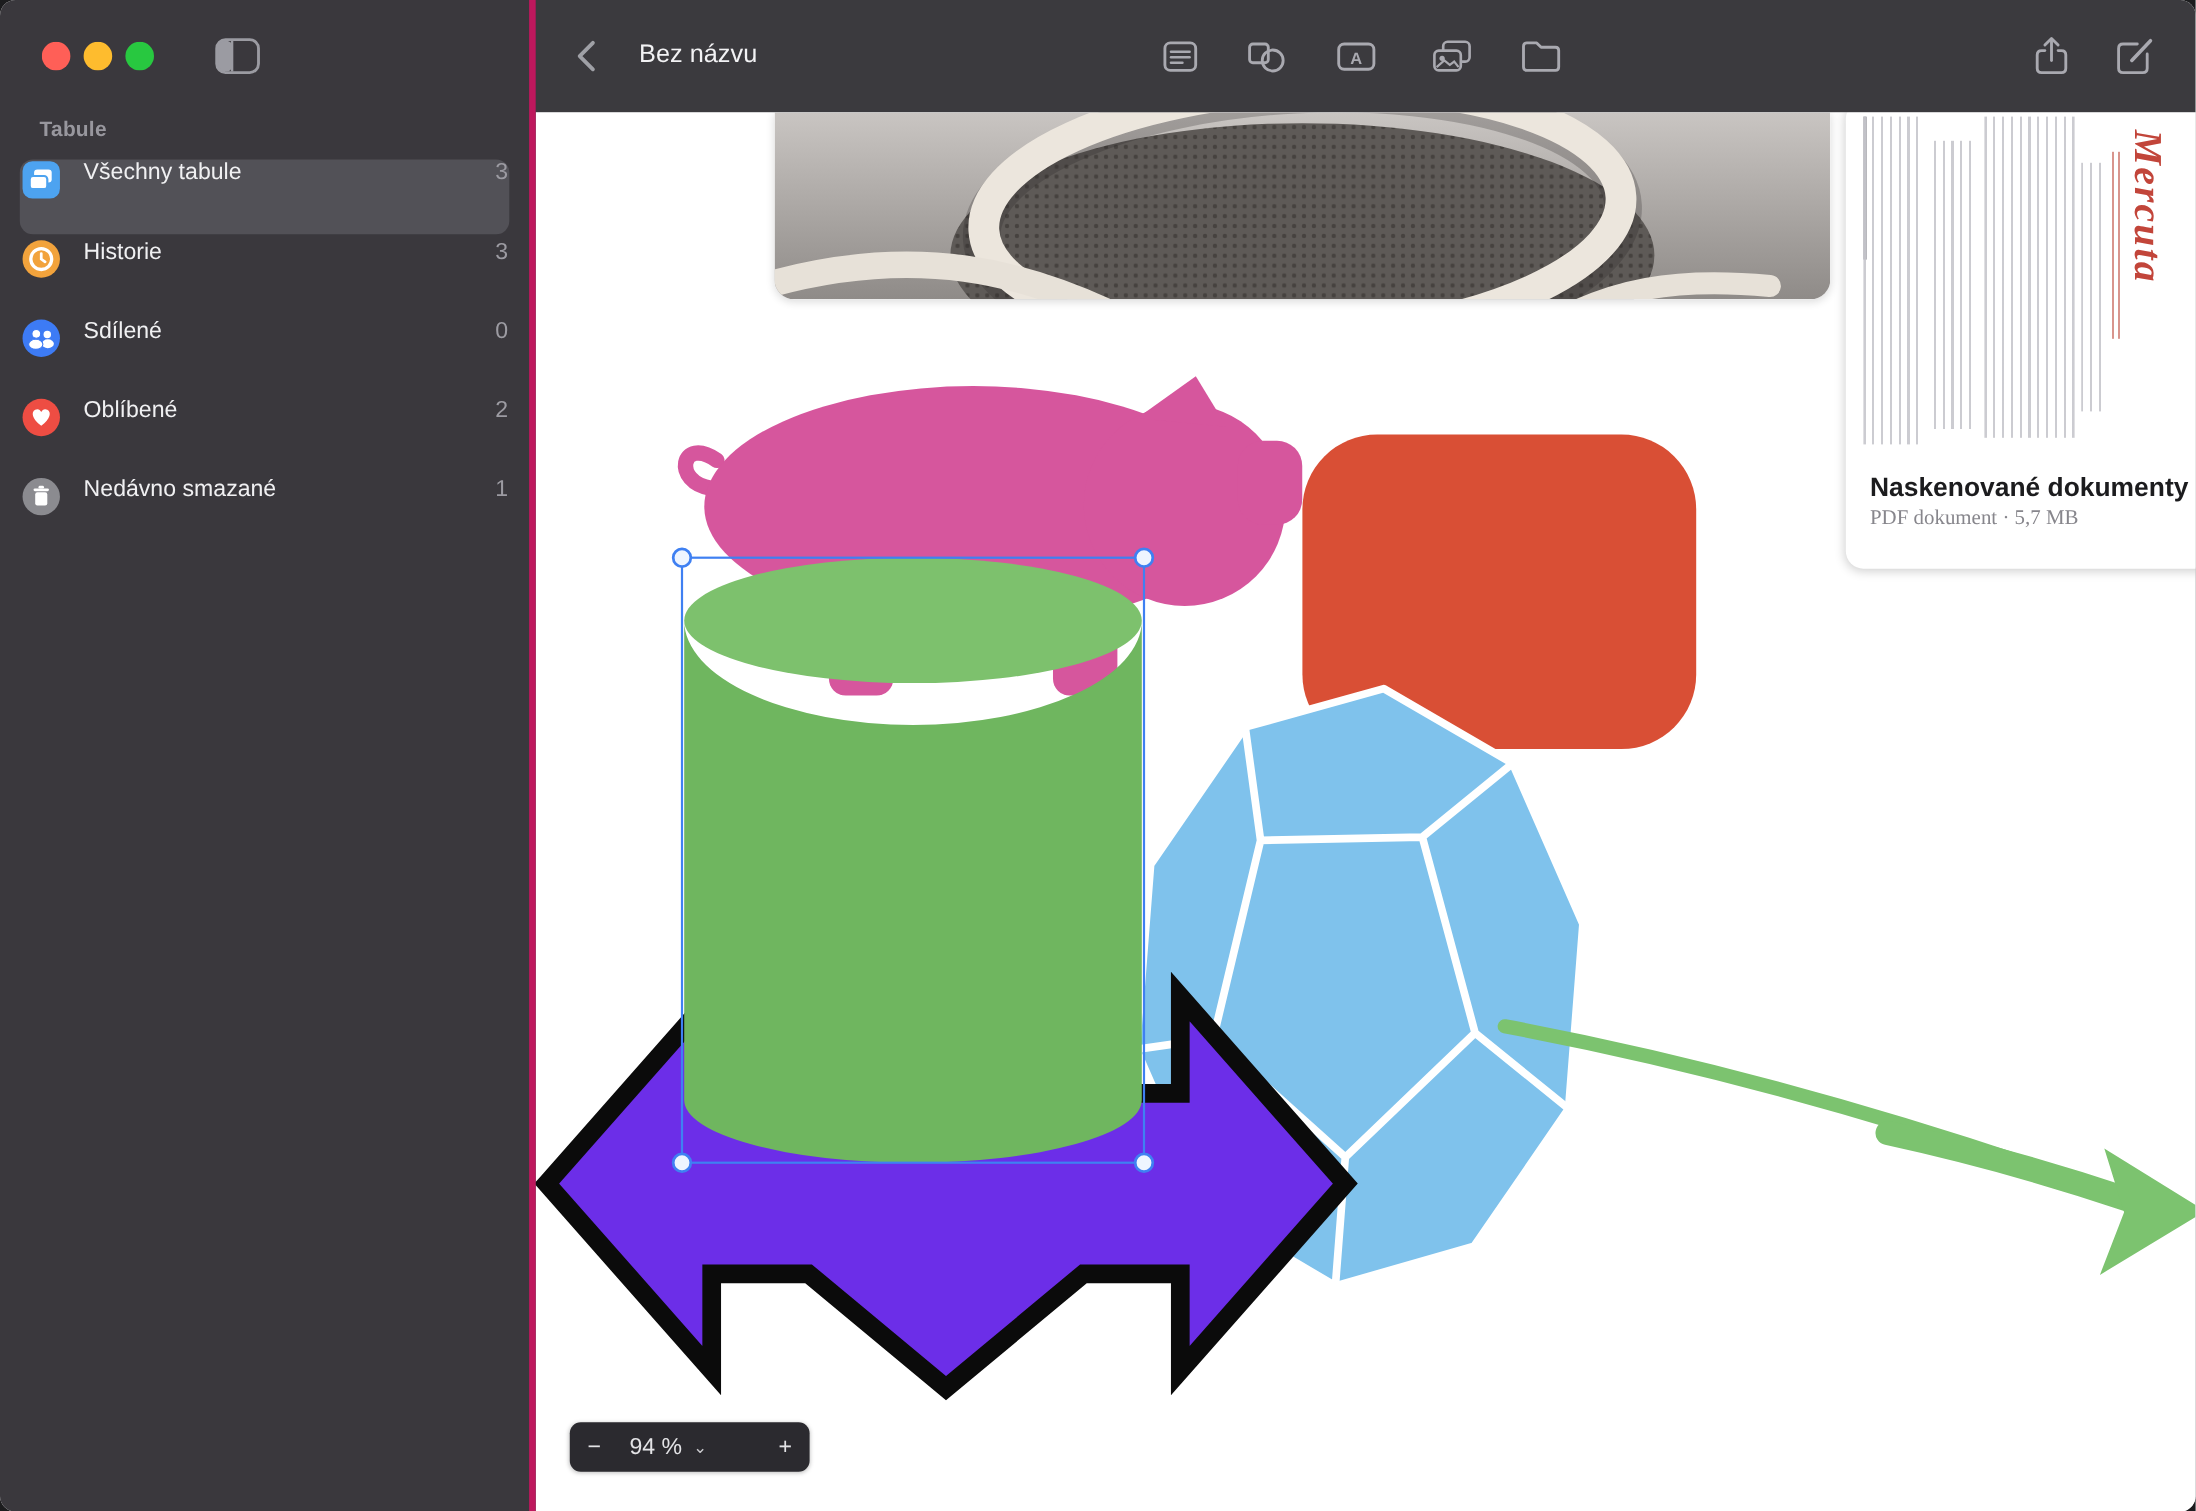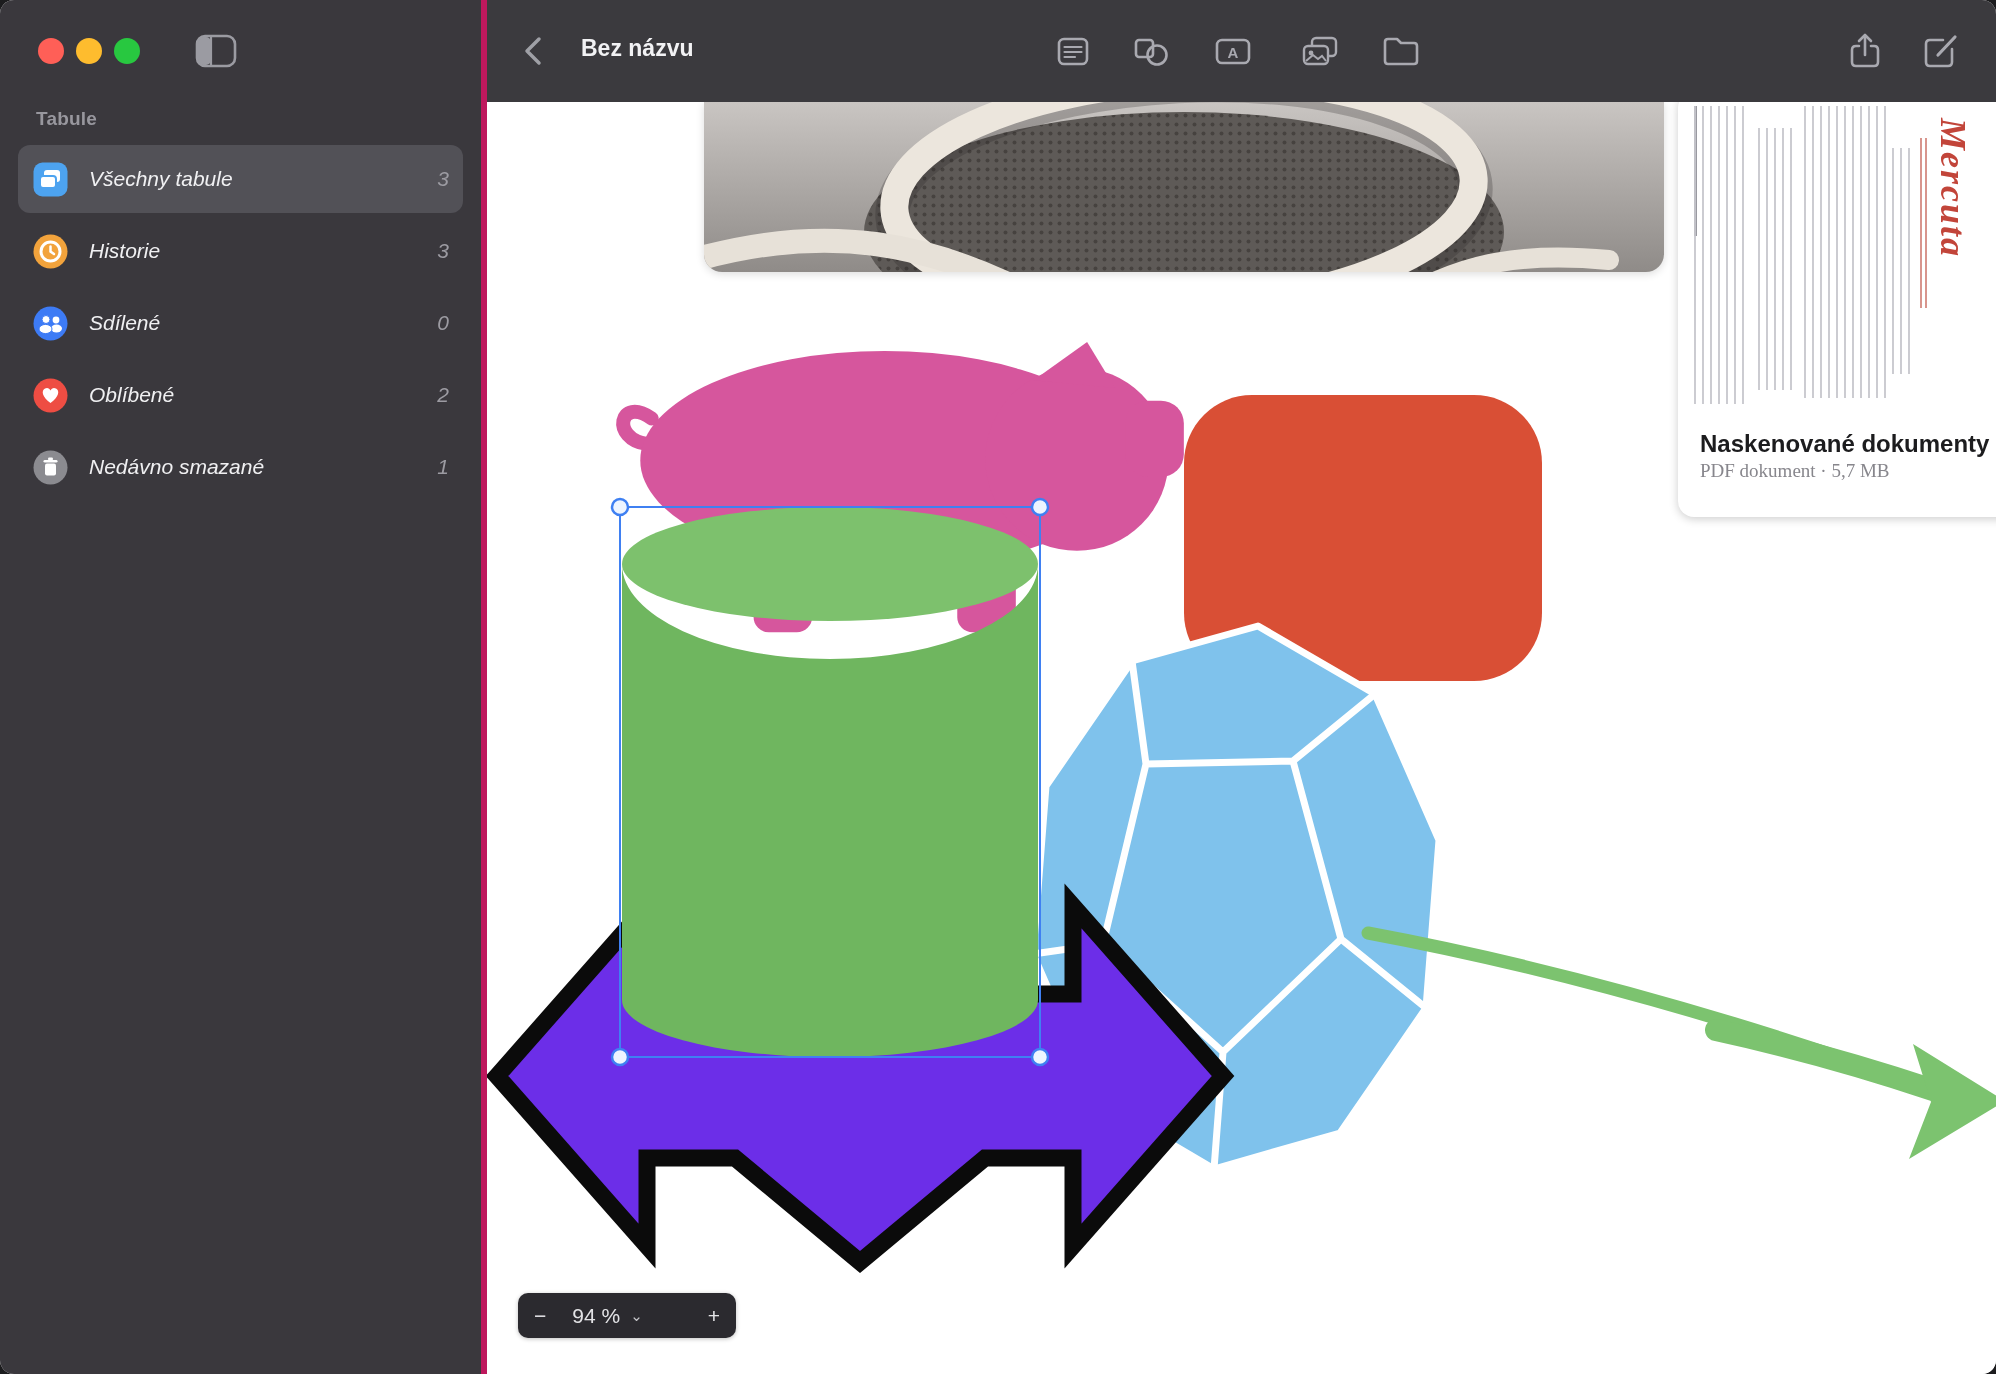--- a/index.html
+++ b/index.html
@@ -13,32 +13,32 @@
 
   
   .sidebar { position:absolute; left:0; top:0; width:481px; height:100%;
     background:#3a383d; border-right:6px solid #be185d; z-index:5; }
   .traffic { position:absolute; left:38px; top:38px; }
   .sb-toggle { position:absolute; left:195px; top:33px; cursor:default; }
   .sb-section { position:absolute; left:36px; top:108px; font-size:19px;
     font-weight:700; color:#98979e; letter-spacing:.2px; }
   .sb-items { position:absolute; left:18px; top:145px; width:445px; }
   .sb-item { height:68px; margin-bottom:4px; border-radius:12px; display:flex;
-    align-items:center; padding:0 14px; box-sizing:border-box;font-style:italic; }
+    padding:0 1px; box-sizing:border-box; }
   .sb-item.selected { background:#525157; }
   .sb-item .icn { width:37px; height:37px; margin-right:20px; flex:none; }
   .sb-item .label { font-size:21px; color:#f0f0f2; font-weight:500; flex:1; }
   .sb-item .count { font-size:21px; color:#9c9ba2; }
 
   
   .toolbar { position:absolute; left:481px; top:0; width:1515px; height:102px;
     background:#3b3a3e; z-index:4; }
   .tb-back { position:absolute; left:40px; top:31px; }
   .tb-title { position:absolute; left:100px; top:35px; font-size:23px;
-    font-weight:700; color:#f2f2f4; }
+    font-weight:400; color:#f2f2f4; }
   .tb-icon { position:absolute; top:29px; width:44px; height:44px; }
 
   
   .canvas { position:absolute; left:481px; top:102px; width:1515px; height:1272px;
     background:#ffffff; overflow:hidden; }
   .photo { position:absolute; left:223px; top:0; width:960px; height:170px;
     border-radius:0 0 18px 18px; overflow:hidden;
     box-shadow:0 2px 8px rgba(0,0,0,0.14); }
   .doc-card { position:absolute; left:1197px; top:-10px; width:540px; height:425px;
     background:#fff; border-radius:16px; box-shadow:0 2px 10px rgba(0,0,0,0.20); }

